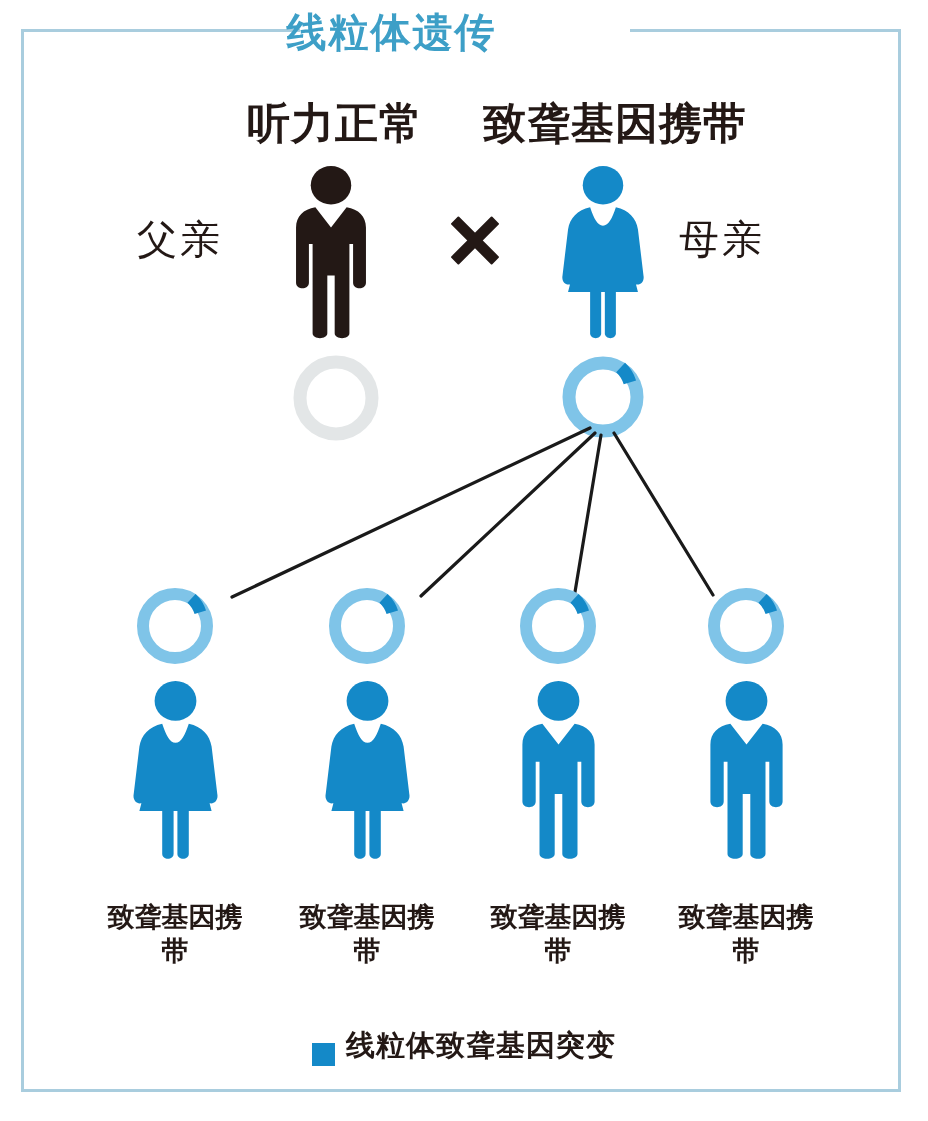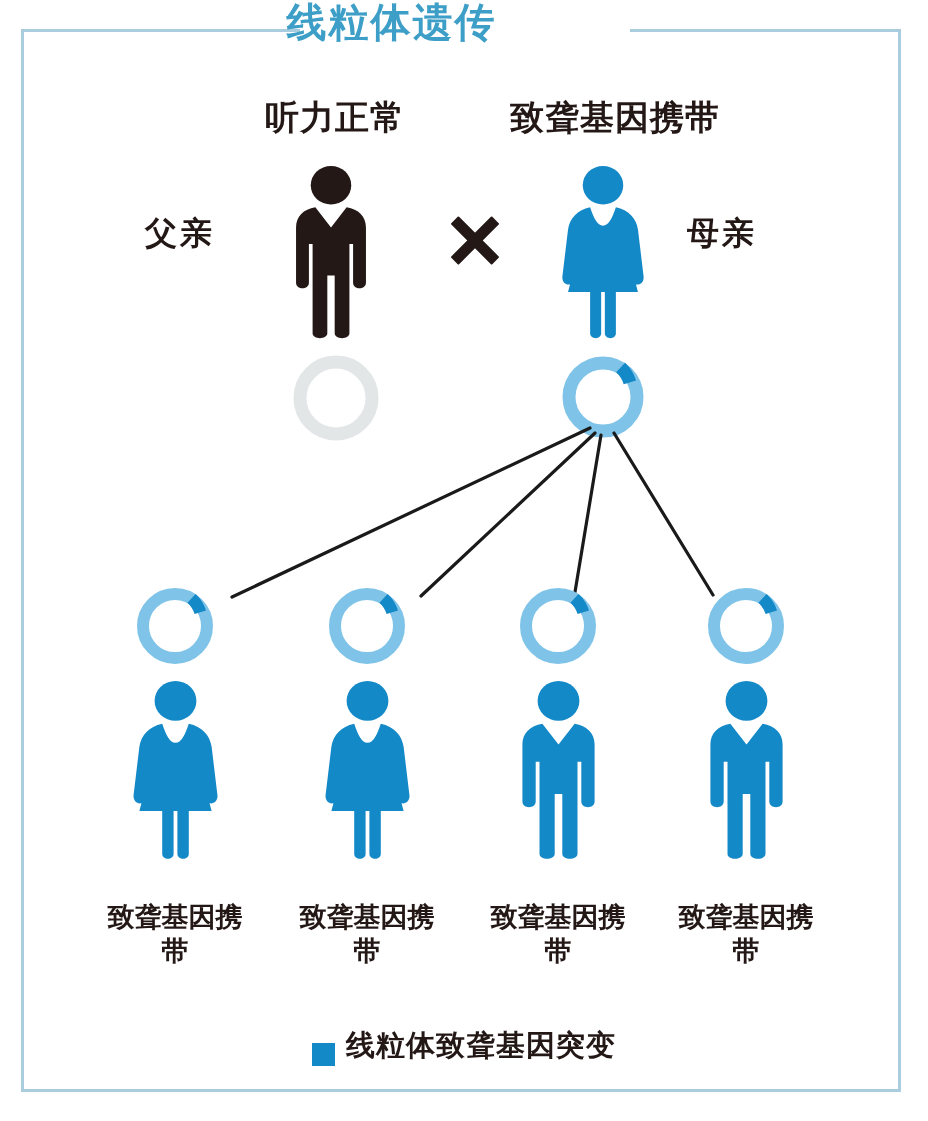--- a/index.html
+++ b/index.html
@@ -34,44 +34,44 @@
     left: 300px;
     top: 16px;
     width: 330px;
     height: 28px;
     background: #ffffff;
   }
   
   .title {
     position: absolute;
     left: 0;
-    top: 0;
+    top: 10px;
     width: 783px;
     text-align: center;
     font-size: 40px;
     font-weight: bold;
     letter-spacing: 2px;
     color: #3d9fc7;
     line-height: 1.1;
   }
   
   .abs-text {
     position: absolute;
     text-align: center;
     color: #231815;
     white-space: nowrap;
   }
   .parent-status {
-    font-size: 34px;
+    font-size: 43px;
     font-weight: bold;
     letter-spacing: 1px;
   }
   .parent-name {
-    font-size: 32px;
-    font-weight: bold;
+    font-size: 40px;
+    font-weight: normal;
     letter-spacing: 3px;
   }
   .child-label {
     font-size: 27px;
     font-weight: bold;
     line-height: 1.25;
     white-space: normal;
     width: 160px;
   }
   

